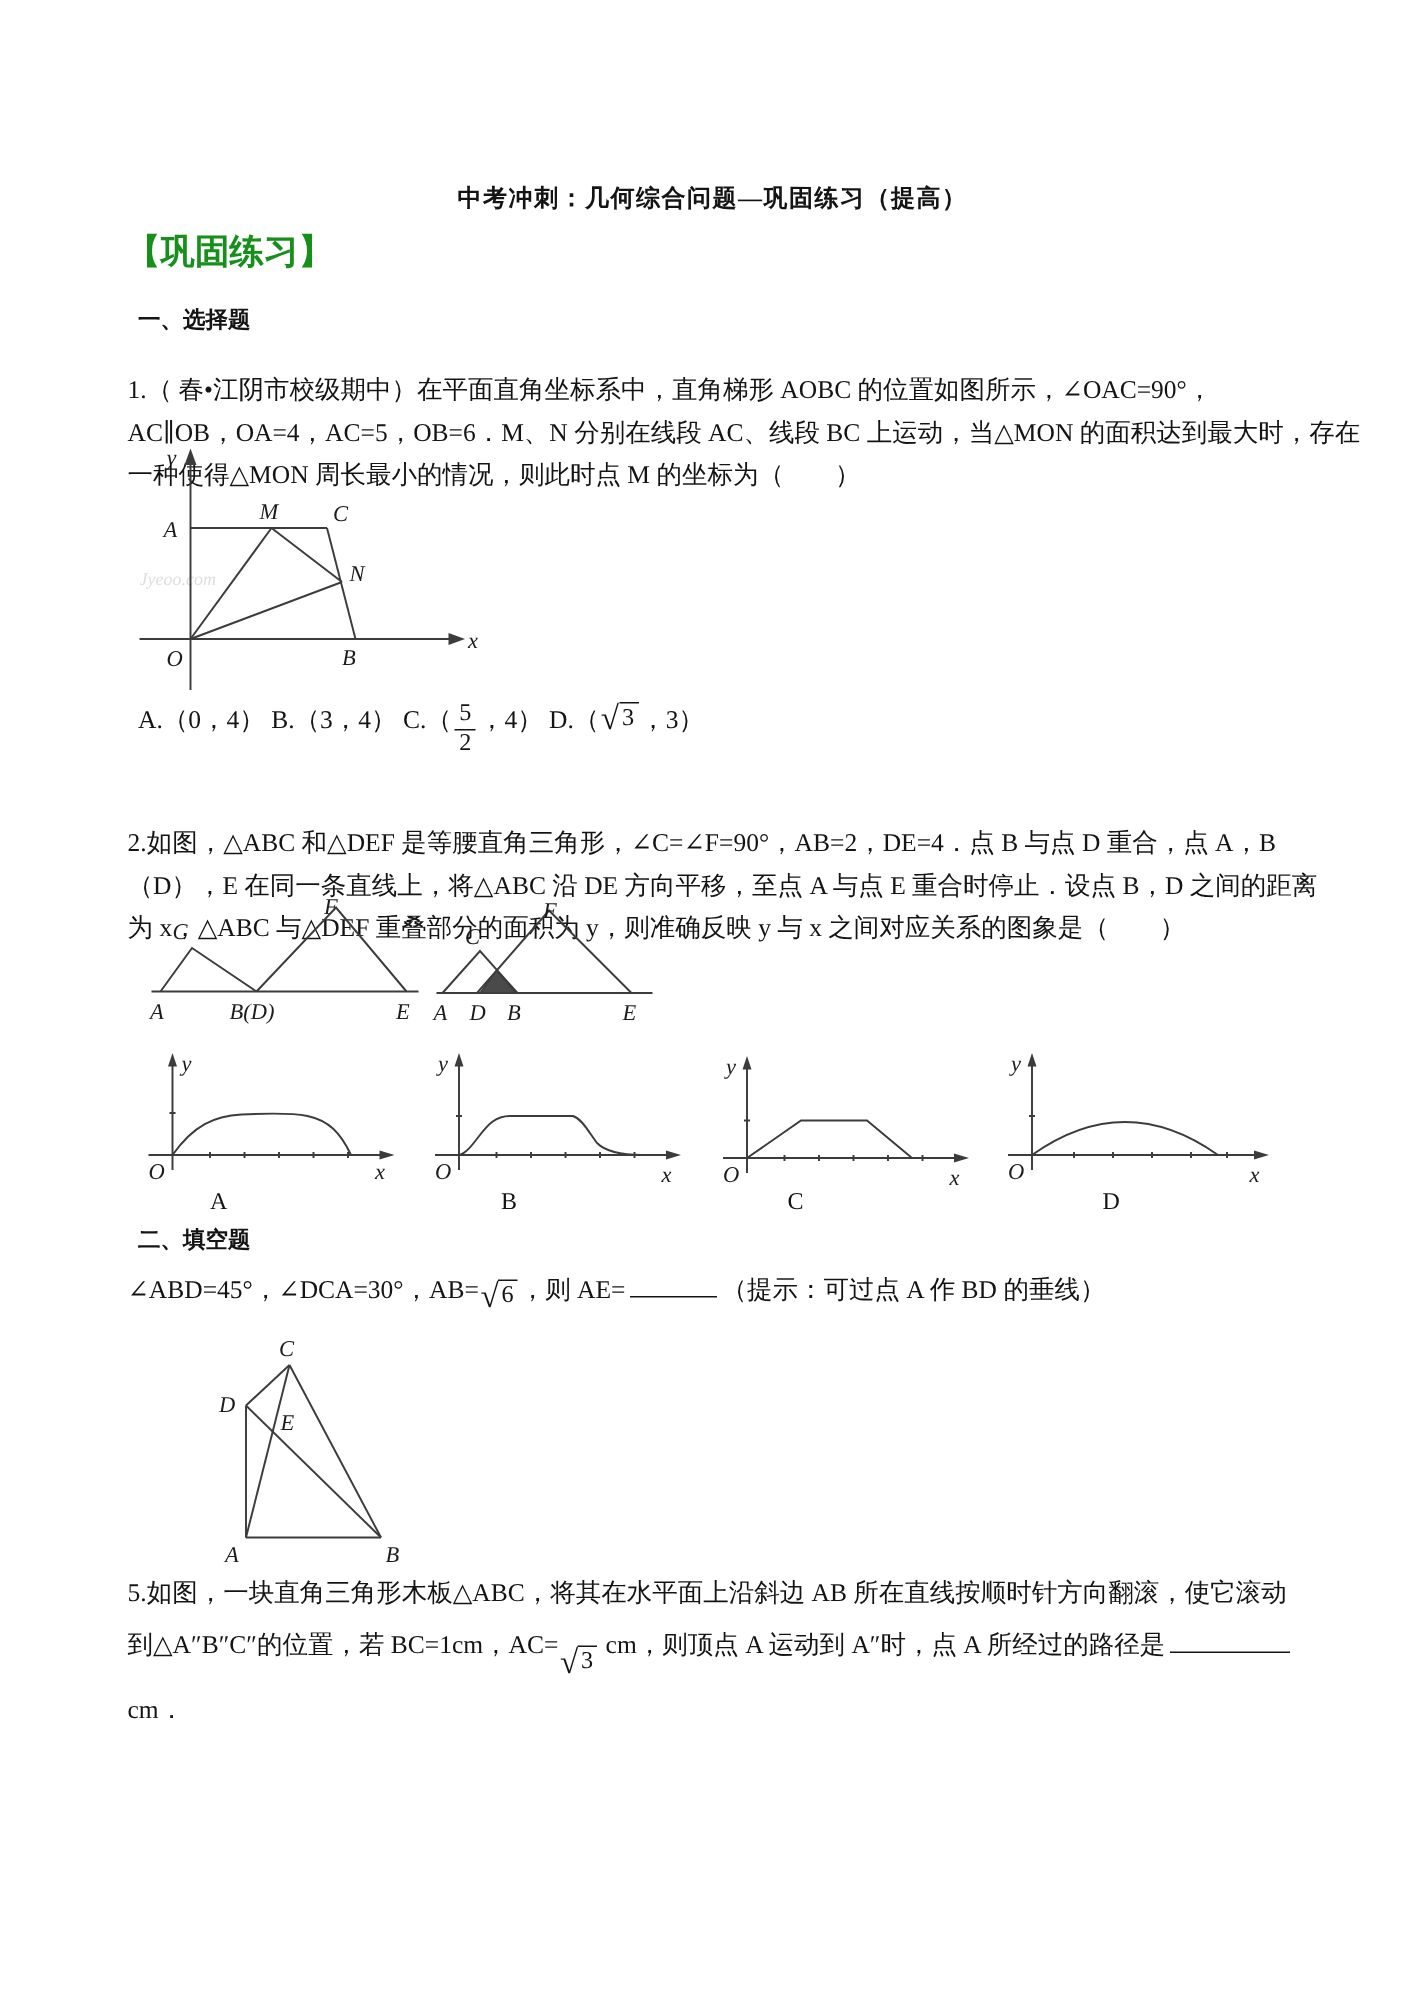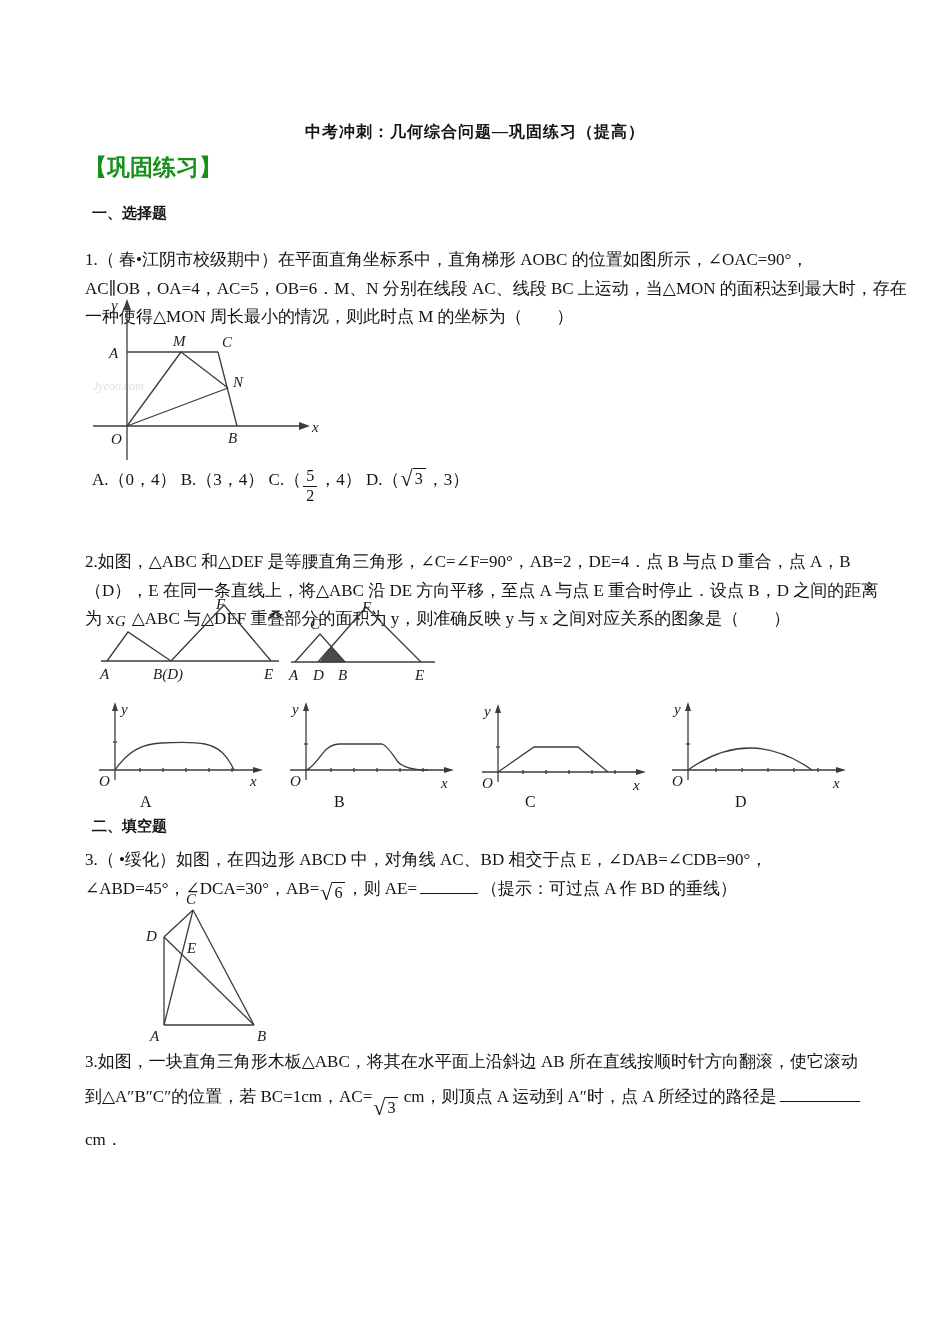--- a/index.html
+++ b/index.html
@@ -197,21 +197,20 @@
   </svg>
 
   <span class="abs opt-letter" style="left:140px;top:793px;">A</span>
   <span class="abs opt-letter" style="left:334px;top:793px;">B</span>
   <span class="abs opt-letter" style="left:525px;top:793px;">C</span>
   <span class="abs opt-letter" style="left:735px;top:793px;">D</span>
 
   <div class="abs sec-heading" style="left:92px;top:817px;">二、填空题</div>
 
   <div class="abs qblock" style="left:85px;top:846px;width:800px;">
-    <div>3.（ •绥化）如图，在四边形 ABCD 中，对角线 AC、BD 相交于点 E，∠DAB=∠CDB=90°，</div>
     <div class="rich-line"><span>∠ABD=45°，∠DCA=30°，AB=</span><span class="sqrt">
           <span class="rad">√</span>
           <span class="vinc">6</span>
         </span><span>，则 AE=</span><span class="blank" style="width: 58px;"></span><span>（提示：可过点 A 作 BD 的垂线）</span></div>
   </div>
 
   <svg class="abs fig" style="left:140px;top:893px;" width="175" height="152" viewBox="0 0 175 152">
     <g>
       <line x1="53" y1="17" x2="24" y2="44"></line>
       <line x1="24" y1="44" x2="24" y2="132"></line>
@@ -221,21 +220,21 @@
       <line x1="24" y1="44" x2="114" y2="132"></line>
     </g>
     <text class="flabel" x="46" y="11">C</text>
     <text class="flabel" x="6" y="48">D</text>
     <text class="flabel" x="47" y="60">E</text>
     <text class="flabel" x="10" y="148">A</text>
     <text class="flabel" x="117" y="148">B</text>
   </svg>
 
   <div class="abs qblock" style="left:85px;top:1048px;width:800px;">
-    <div>3.如图，一块直角三角形木板△ABC，将其在水平面上沿斜边 AB 所在直线按顺时针方向翻滚，使它滚动</div>
+    <div>5.如图，一块直角三角形木板△ABC，将其在水平面上沿斜边 AB 所在直线按顺时针方向翻滚，使它滚动</div>
     <div class="rich-line" style="margin-top:6px;"><span>到△A″B″C″的位置，若 BC=1cm，AC=</span><span class="sqrt drop">
           <span class="rad">√</span>
           <span class="vinc">3</span>
         </span><span> cm，则顶点 A 运动到 A″时，点 A 所经过的路径是</span><span class="blank" style="width: 80px;"></span></div>
   </div>
 
   <div class="abs" style="left:85px;top:1128px;">cm．</div>
 
 </div>
 

